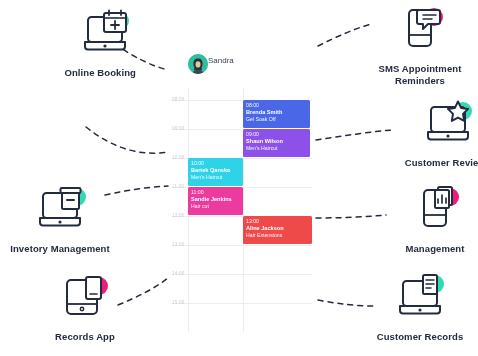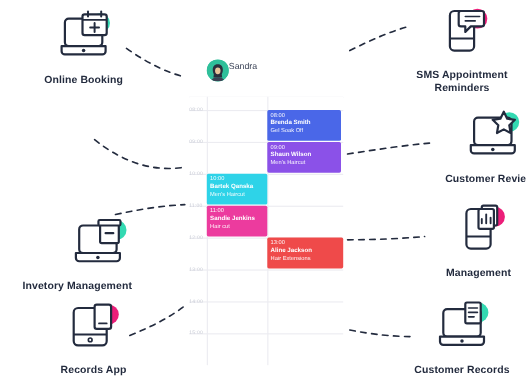--- a/index.html
+++ b/index.html
@@ -64,40 +64,40 @@
       <path d="M86,127 C115,150 142,156 168,152"></path>
       <path d="M105,195 C128,190 148,187 168,186"></path>
       <path d="M118,305 C140,296 155,288 168,278"></path>
       <path d="M318,46 C338,36 356,28 372,24"></path>
       <path d="M316,140 C342,136 368,132 392,130"></path>
       <path d="M316,218 C340,218 364,217 386,215"></path>
       <path d="M318,300 C338,304 358,306 374,306"></path>
     </g>
   </svg>
 
-  <div class="feature" style="left:16px;top:8px;">
+  <div class="feature" style="left:16px;top:8px;align-items:flex-end;">
     <div class="glyph">
       <svg viewBox="0 0 62 52" width="62" height="52">
         <circle cx="46" cy="13" r="9" fill="#33d9b2"></circle>
         <rect x="14" y="9" width="34" height="25" rx="3.5" fill="#fff" stroke="#232b3e" stroke-width="2"></rect>
         <path d="M11 34 h40 v4.5 a3 3 0 0 1 -3 3 H14 a3 3 0 0 1 -3 -3 Z" fill="#fff" stroke="#232b3e" stroke-width="2" stroke-linejoin="round"></path>
         <circle cx="31" cy="38" r="1.6" fill="#232b3e"></circle>
         <rect x="30" y="5" width="22" height="19" rx="2" fill="#fff" stroke="#232b3e" stroke-width="2"></rect>
         <line x1="30" y1="10" x2="52" y2="10" stroke="#232b3e" stroke-width="1.6"></line>
         <line x1="35" y1="2.5" x2="35" y2="7" stroke="#232b3e" stroke-width="1.8" stroke-linecap="round"></line>
         <line x1="47" y1="2.5" x2="47" y2="7" stroke="#232b3e" stroke-width="1.8" stroke-linecap="round"></line>
         <line x1="41" y1="13" x2="41" y2="21" stroke="#232b3e" stroke-width="1.8" stroke-linecap="round"></line>
         <line x1="37" y1="17" x2="45" y2="17" stroke="#232b3e" stroke-width="1.8" stroke-linecap="round"></line>
       </svg>
     </div>
     <div class="cap">Online Booking</div>
   </div>
 
 
-  <div class="feature" style="left:0px;top:196px;align-items:flex-end;">
+  <div class="feature" style="left:0px;top:184px;">
     <div class="glyph">
       <svg viewBox="0 0 62 52" width="62" height="52">
         <circle cx="48" cy="13" r="9" fill="#33d9b2"></circle>
         <rect x="14" y="9" width="34" height="25" rx="3.5" fill="#fff" stroke="#232b3e" stroke-width="2"></rect>
         <path d="M11 34 h40 v4.5 a3 3 0 0 1 -3 3 H14 a3 3 0 0 1 -3 -3 Z" fill="#fff" stroke="#232b3e" stroke-width="2" stroke-linejoin="round"></path>
         <circle cx="31" cy="38" r="1.6" fill="#232b3e"></circle>
         <rect x="33" y="8" width="17" height="17" rx="1.5" fill="#fff" stroke="#232b3e" stroke-width="2"></rect>
         <rect x="31.5" y="4" width="20" height="5" rx="1.2" fill="#fff" stroke="#232b3e" stroke-width="2"></rect>
         <line x1="38" y1="16" x2="45" y2="16" stroke="#232b3e" stroke-width="2" stroke-linecap="round"></line>
       </svg>

